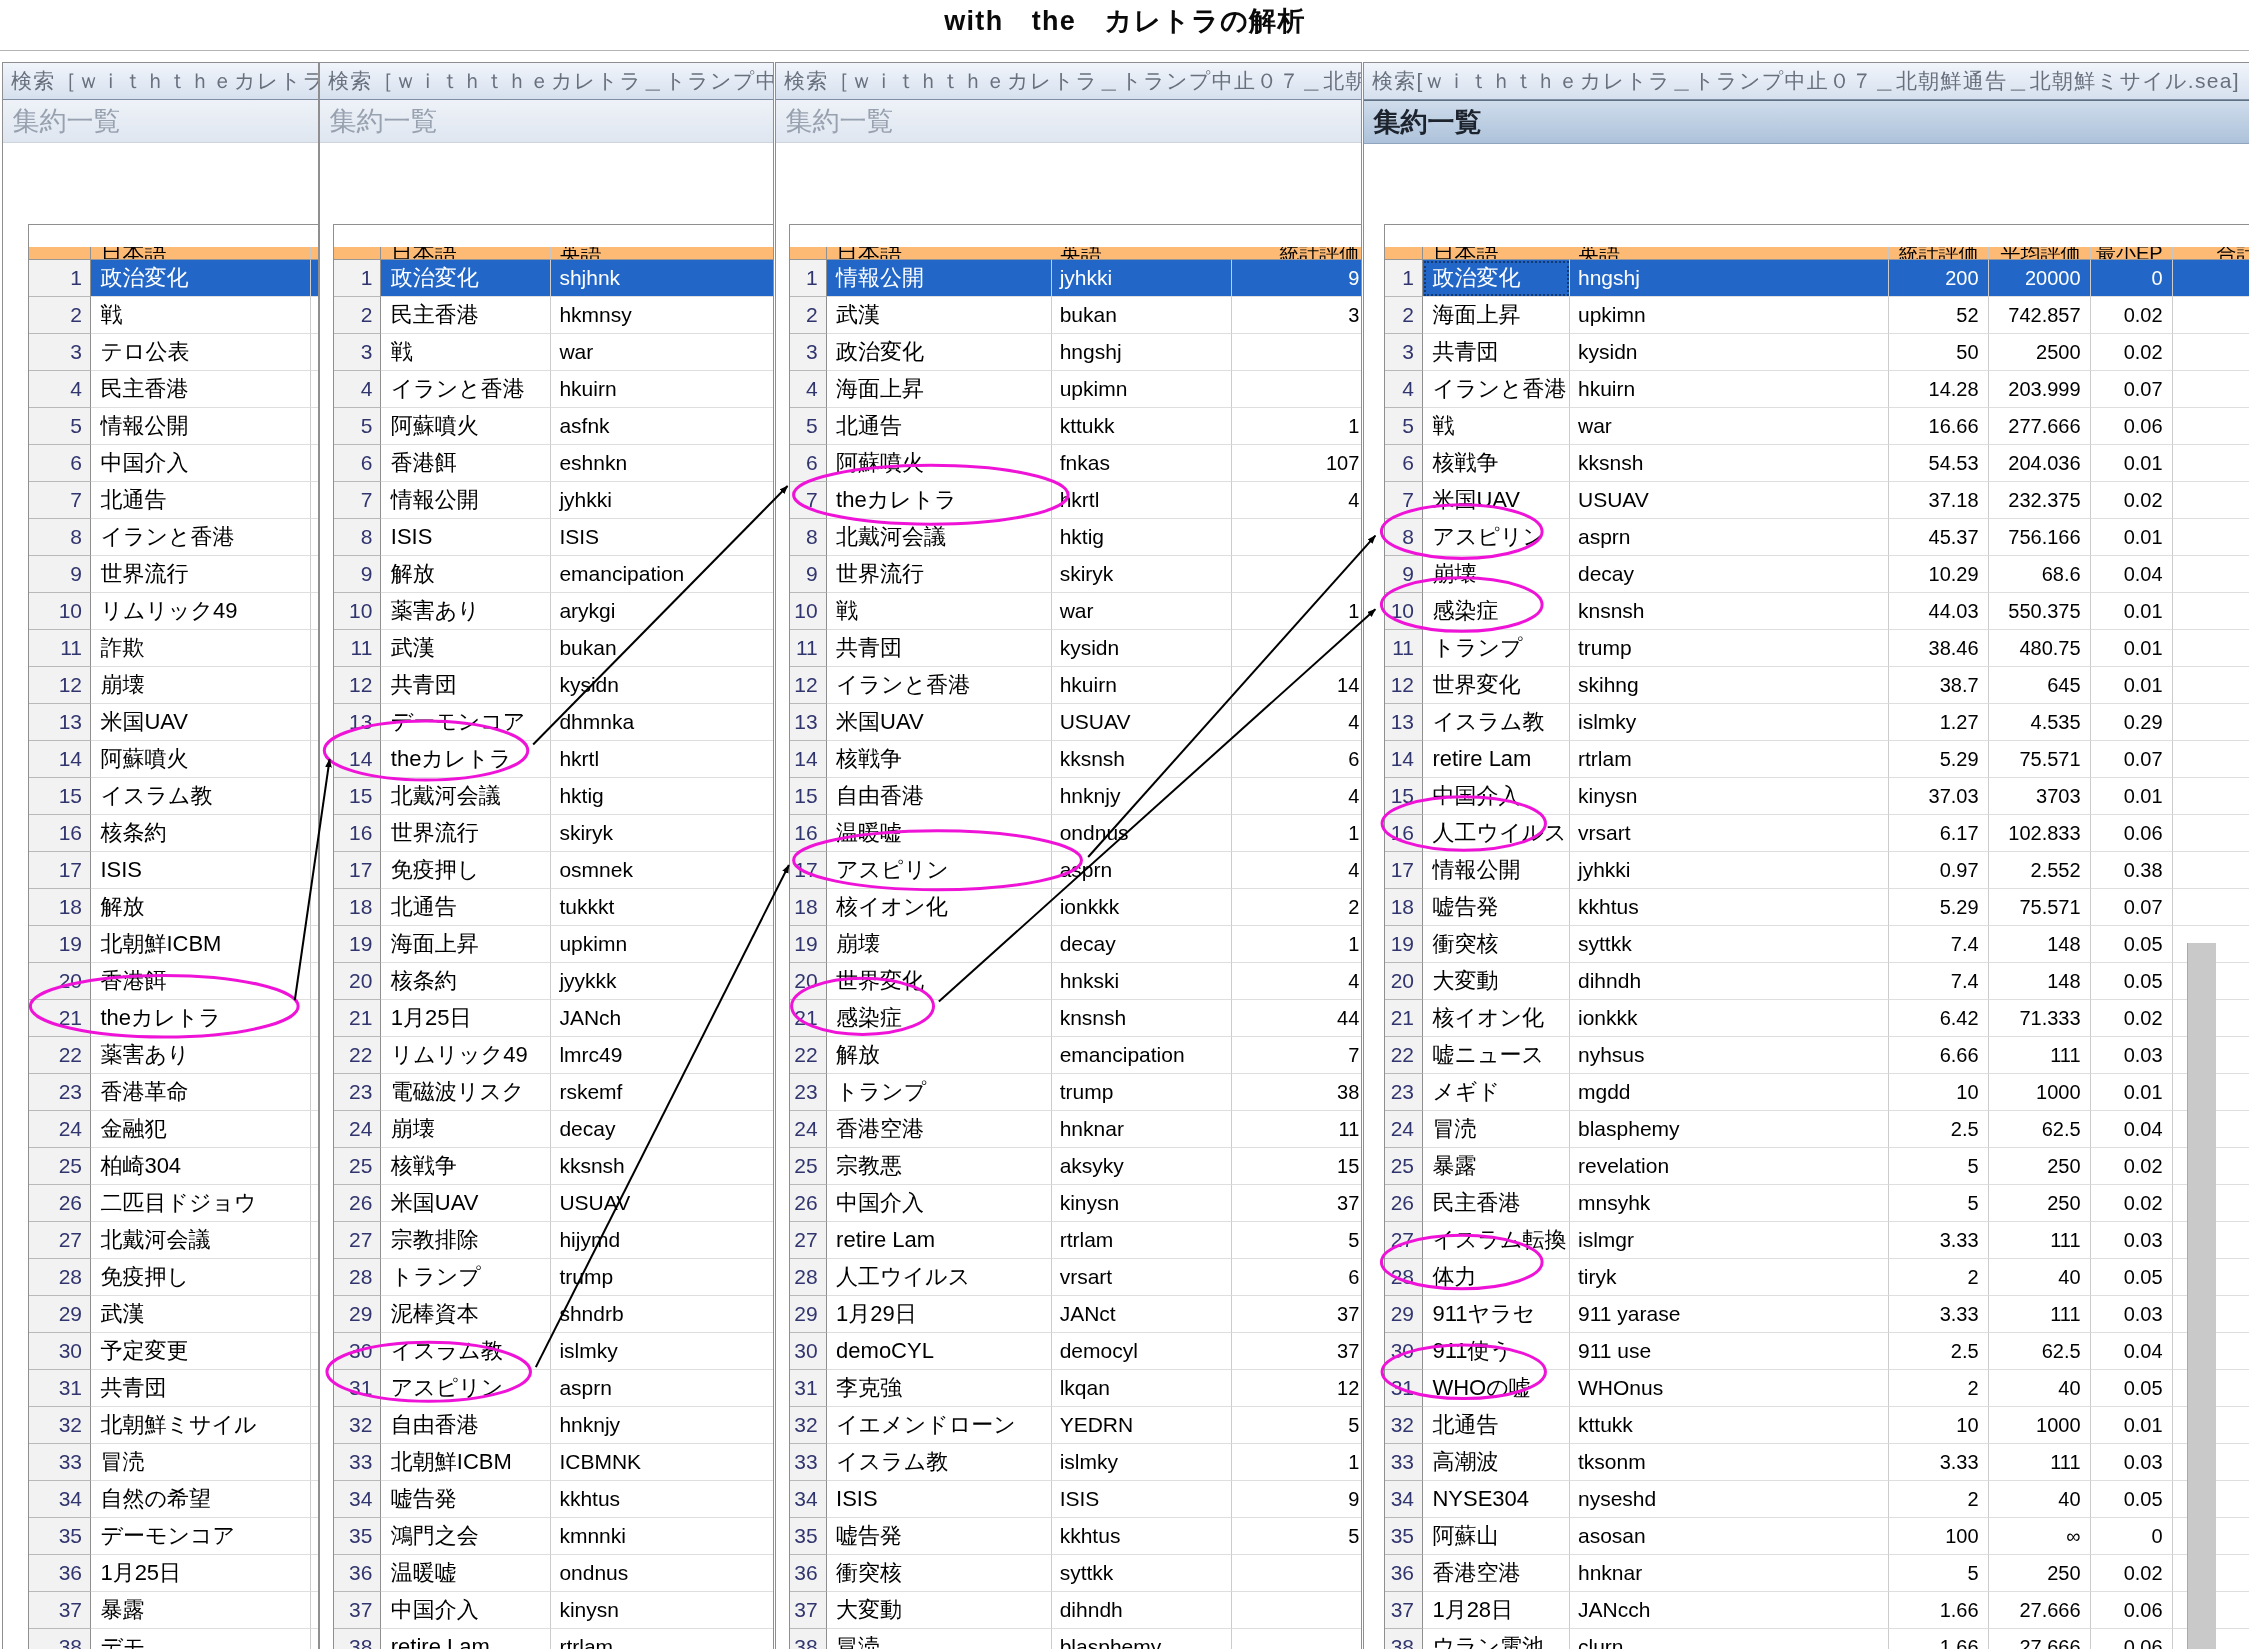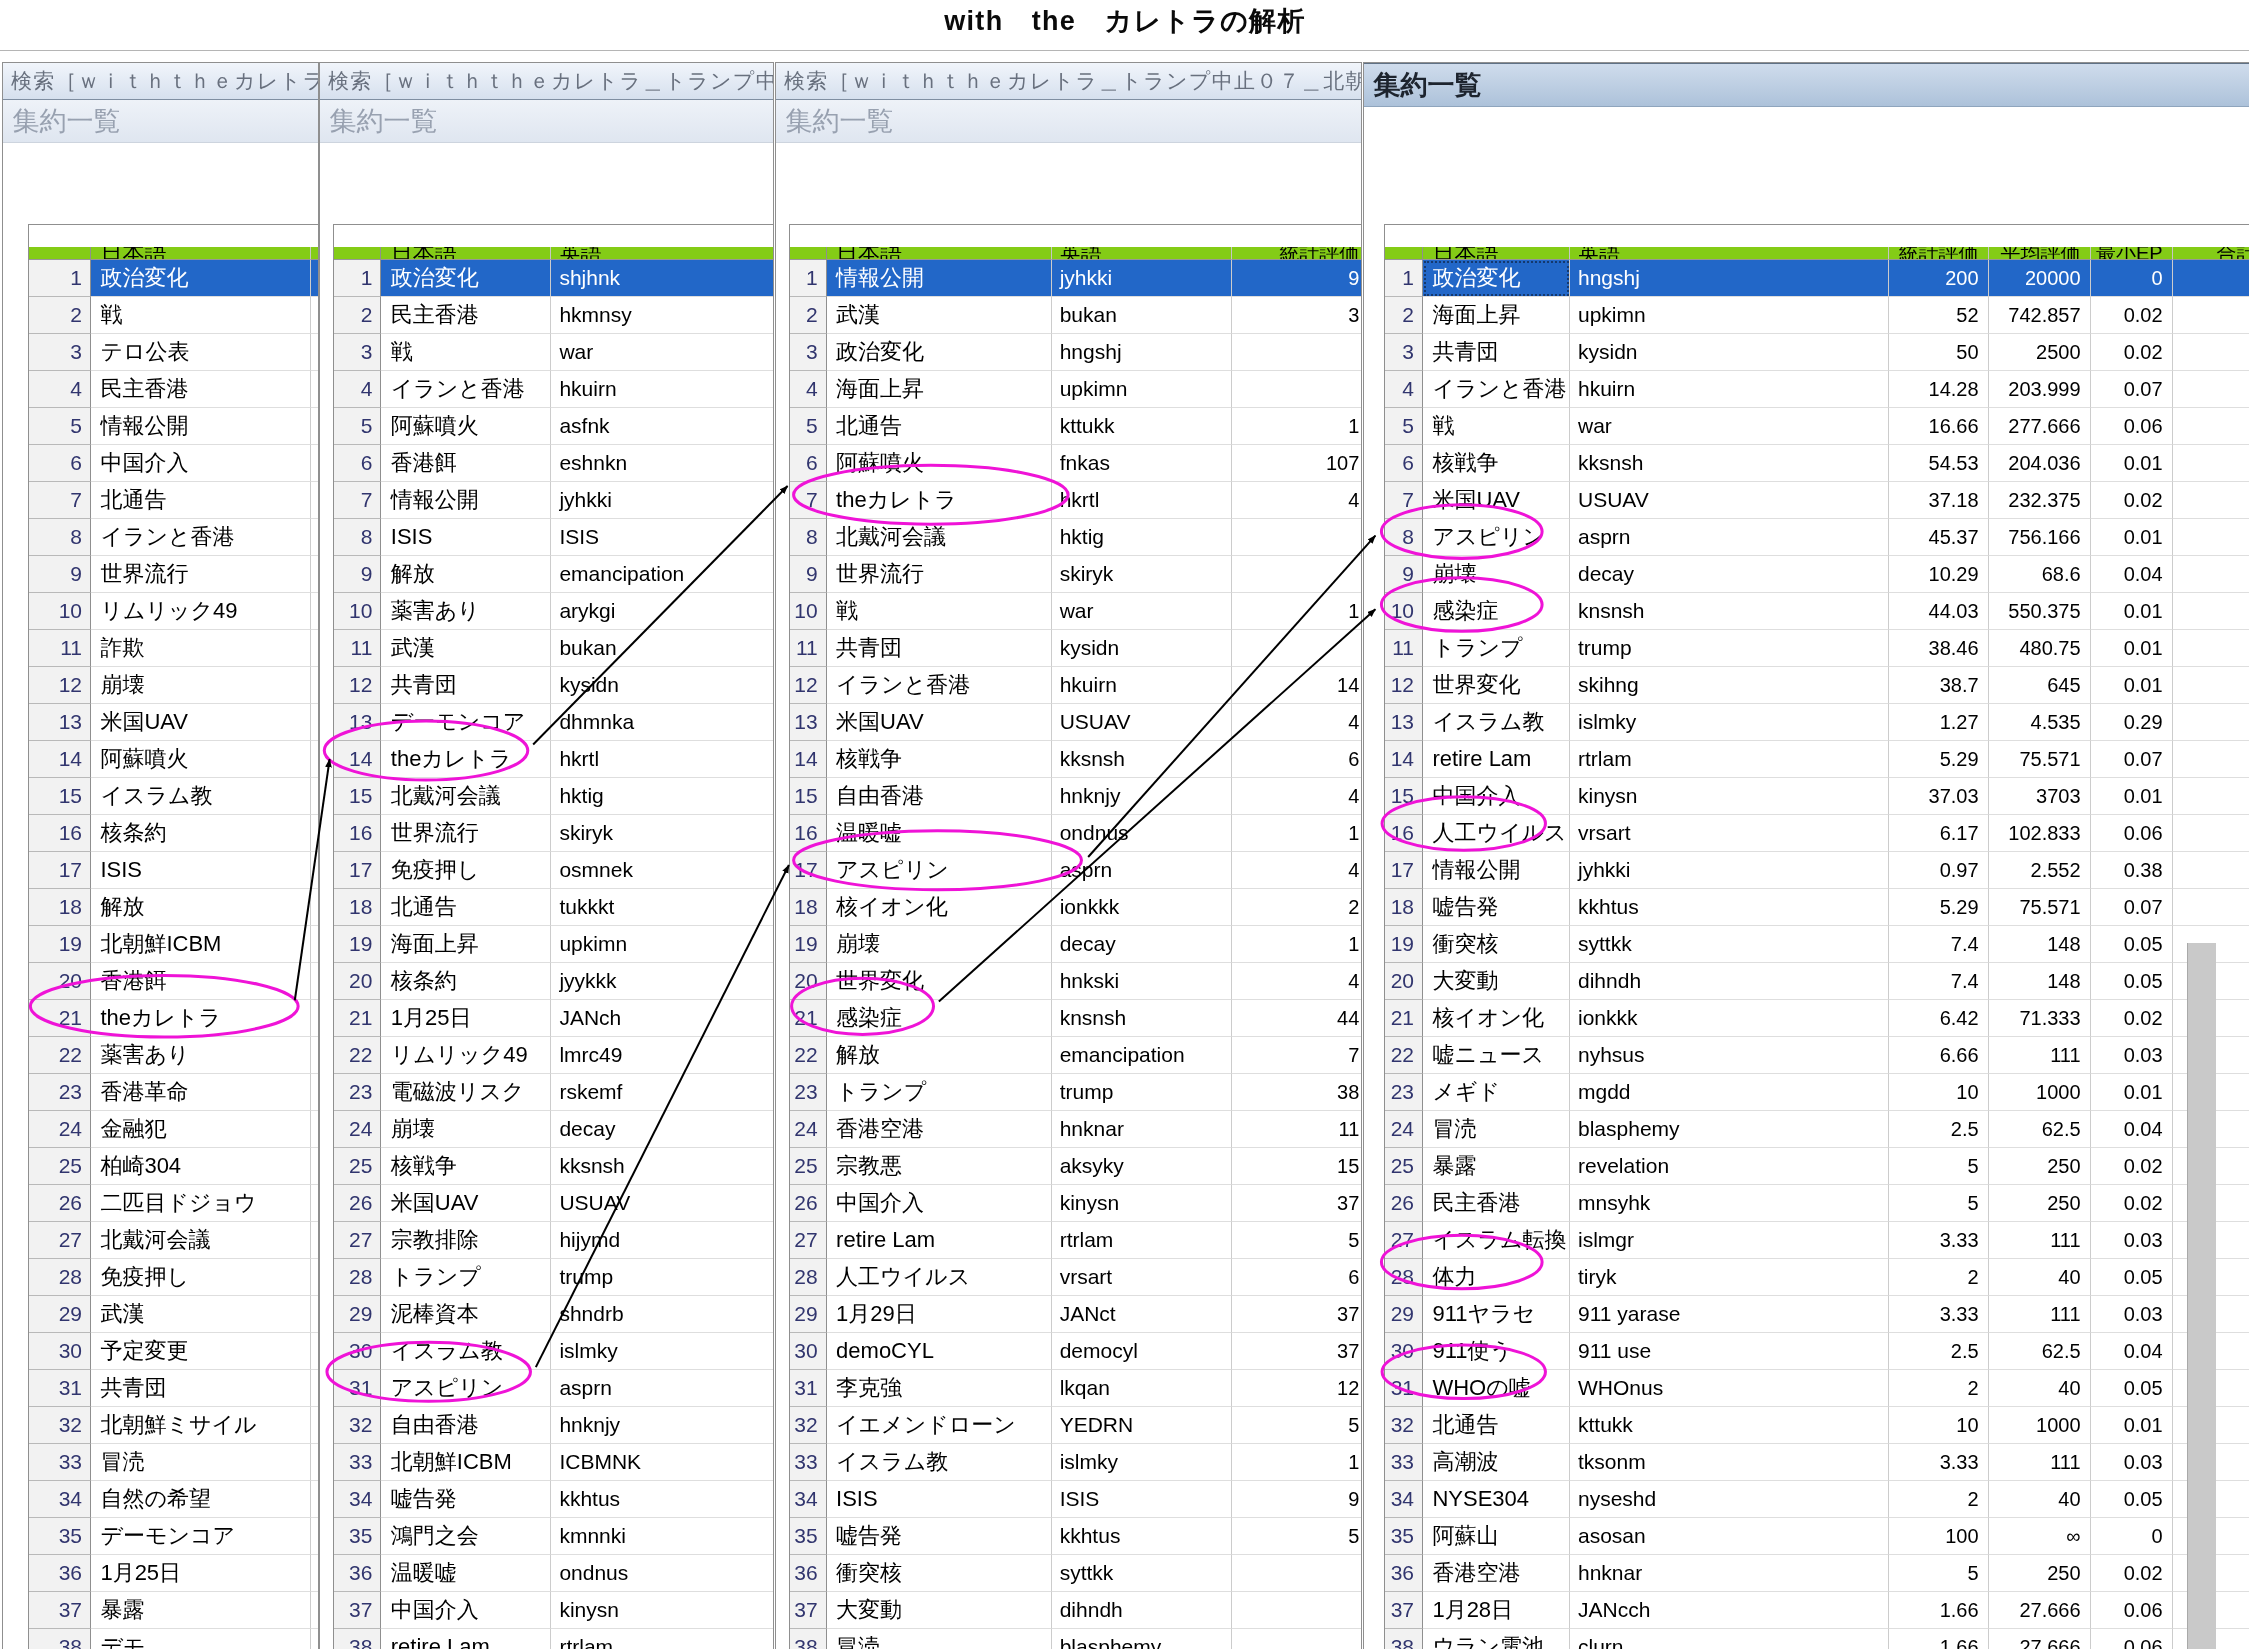--- a/index.html
+++ b/index.html
@@ -26,21 +26,21 @@
       background:linear-gradient(#eef2f8,#dfe6f0);color:#98a1b0;border-bottom:0.7px solid #cdd4de;}
   .win4 .subbar{background:linear-gradient(#cfdcec,#adc2da);color:#1d242e;
       border-top:0.7px solid #5f7185;border-bottom:0.7px solid #8fa5bd;font-weight:600;}
 
   .grid{position:absolute;top:161px;border-top:1.3px solid #8f8f8f;border-left:1.3px solid #8f8f8f;background:#fff;}
   .win1 .grid{left:25px;} .win2 .grid{left:13.4px;} .win3 .grid{left:12.7px;} .win4 .grid{left:20px;}
 
   .trow{display:flex;height:37px;}
   .trow.thead{height:35px;}
   .cell,.hcell{box-sizing:border-box;flex:0 0 auto;display:flex;align-items:center;overflow:hidden;white-space:nowrap;}
-  .hcell{background:#84cc16;border-bottom:0.7px solid #979797;border-right:0.7px solid #c6c6c6;
+  .hcell{background:#fdba74;border-bottom:0.7px solid #979797;border-right:0.7px solid #c6c6c6;
       font-size:21.4px;padding-left:9.4px;margin-top:22px;}
   .hcell.cnum{padding:0;border-right:0.7px solid #8f8f8f;}
   .cell{background:#fff;border-right:0.7px solid #cccccc;border-bottom:0.7px solid #dedede;}
   .cell.cnum{background:#f2f2f2;border-right:0.7px solid #8f8f8f;border-bottom:0.7px solid #b9b9b9;
       justify-content:flex-end;padding-right:8px;font-size:21px;color:#31356e;}
   .col-jp{padding-left:9.4px;font-size:22px;}
   .col-en{padding-left:8px;font-size:21px;}
   .col-stat,.col-avg,.col-minep,.col-total{justify-content:flex-end;padding-right:9.4px;font-size:20px;}
   .win3 .col-stat{padding-right:5.4px;}
 
@@ -703,20 +703,21 @@
       <div class="trow">
         <div class="cell cnum">38</div>
         <div class="cell col-jp">冒涜</div>
         <div class="cell col-en">blasphemy</div>
         <div class="cell col-stat"></div>
       </div>
     </div>
 </div>
 
 <div class="win win4">
+  <div class="titlebar">検索[ｗｉｔｈｔｈｅカレトラ＿トランプ中止０７＿北朝鮮通告＿北朝鮮ミサイル.sea]</div>
   <div class="subbar">集約一覧</div>
   <div class="grid">
       <div class="trow thead">
         <div class="hcell cnum"></div>
         <div class="hcell col-jp">日本語</div>
         <div class="hcell col-en">英語</div>
         <div class="hcell col-stat">統計評価</div>
         <div class="hcell col-avg">平均評価</div>
         <div class="hcell col-minep">最小EP</div>
         <div class="hcell col-total">合計</div>

